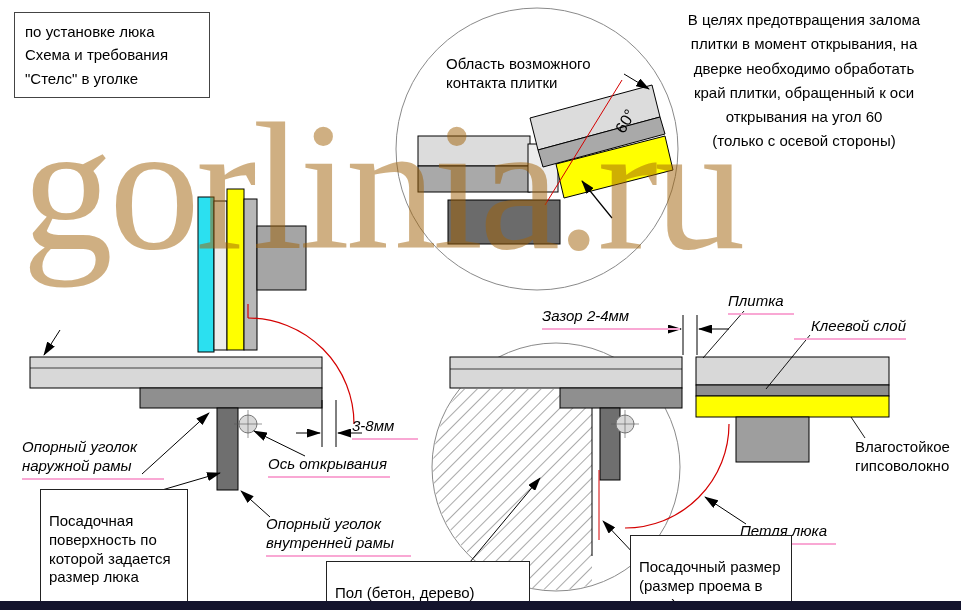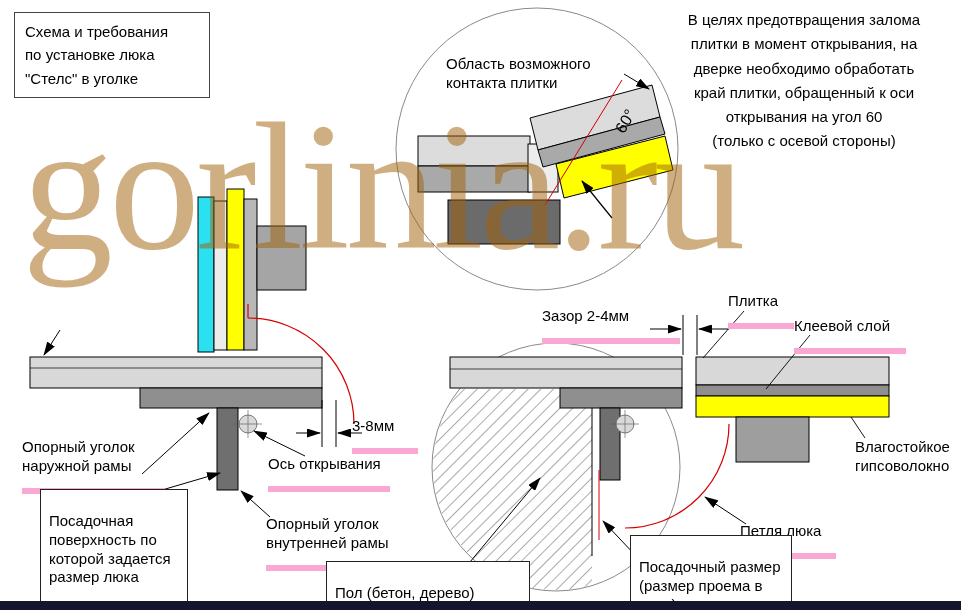--- a/index.html
+++ b/index.html
@@ -16,21 +16,21 @@
   .watermark {
     position: absolute; left: 22px; top: 96px;
     font-family: "Liberation Serif", serif;
     font-size: 182px; line-height: 1;
     color: #a16207; opacity: 0.5;
     letter-spacing: -4px; white-space: nowrap;
     z-index: 6; pointer-events: none;
   }
   .label { position: absolute; z-index: 8; font-size: 15px; line-height: 1.25; }
   .center { }
-  .ul { border-bottom: 6px solid #f9a8d4; padding-bottom: 12px; }
+  .ul { border-bottom: 2px solid #f9a8d4; padding-bottom: 2px; font-style: italic; }
   .box { border: 1px solid #222; background: #fff; padding: 22px 8px; }
   .title-box {
     position: absolute; left: 14px; top: 12px; width: 196px;
     border: 1px solid #444; background: #fff;
     font-size: 15px; line-height: 1.55; padding: 7px 10px;
     z-index: 8;
   }
   .note {
     position: absolute; left: 653px; top: 8px; width: 302px;
     font-size: 15px; line-height: 1.62; text-align: center;
@@ -142,22 +142,22 @@
       <line x1="865" y1="438" x2="851" y2="417" stroke="#000" stroke-width="0.9"></line>
       <line x1="746" y1="524" x2="705" y2="497" stroke="#000" stroke-width="1" marker-end="url(#arrowhead)"></line>
       <line x1="470" y1="562" x2="540" y2="478" stroke="#000" stroke-width="1" marker-end="url(#arrowhead)"></line>
       <line x1="636" y1="556" x2="603" y2="521" stroke="#000" stroke-width="1" marker-end="url(#arrowhead)"></line>
     </g>
   </svg>
 
   <div class="watermark">gorlinia.ru</div>
 
   <div class="title-box">
+    <div>по установке люка</div>
     <div>Схема и требования</div>
-    <div>по установке люка</div>
     <div>"Стелс" в уголке</div>
   </div>
 
   <div class="note">
     <div>В целях предотвращения залома</div>
     <div>плитки в момент открывания, на</div>
     <div>дверке необходимо обработать</div>
     <div>край плитки, обращенный к оси</div>
     <div>открывания на угол 60</div>
     <div>(только с осевой стороны)</div>
@@ -187,21 +187,21 @@
 
   <div class="label ul" style="left:266px; top:515px; width:145px;">
     <div>Опорный уголок</div>
     <div>внутренней рамы</div>
   </div>
 
   <div class="label ul" style="left:542px; top:307px; width:138px;">Зазор 2-4мм</div>
 
   <div class="label ul" style="left:728px; top:292px; width:66px;">Плитка</div>
 
-  <div class="label ul" style="left:794px; top:317px; width:112px;">Клеевой слой</div>
+  <div class="label ul" style="left:794px; top:317px; width:112px;text-align:right;">Клеевой слой</div>
 
   <div class="label" style="left:855px; top:438px; width:118px;">
     <div>Влагостойкое</div>
     <div>гипсоволокно</div>
   </div>
 
   <div class="label ul" style="left:740px; top:522px; width:96px;">Петля люка</div>
 
   <div class="label box" style="left:326px; top:561px; width:204px;">Пол (бетон, дерево)</div>
 

